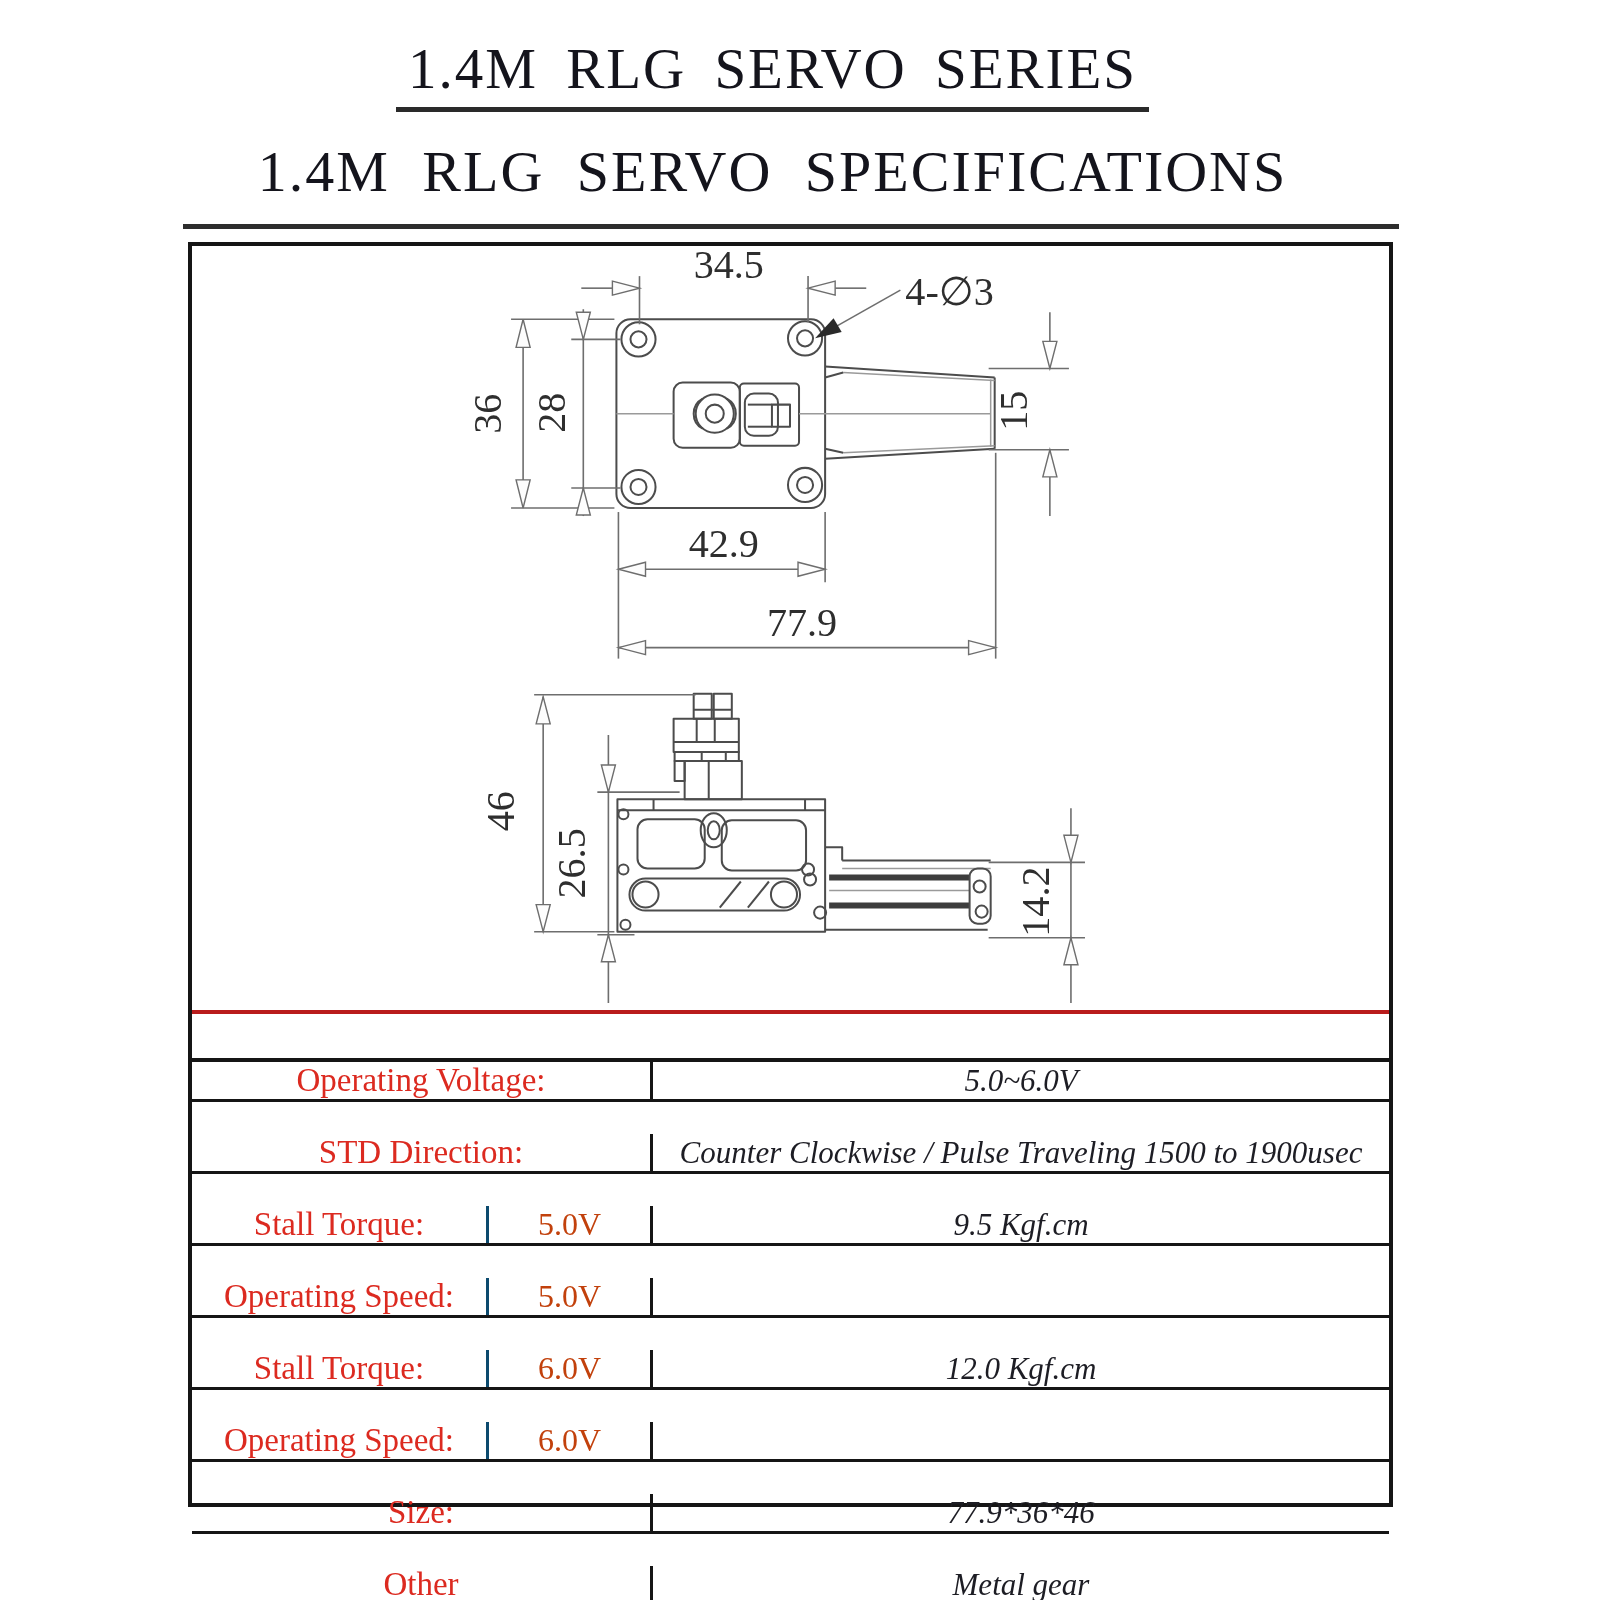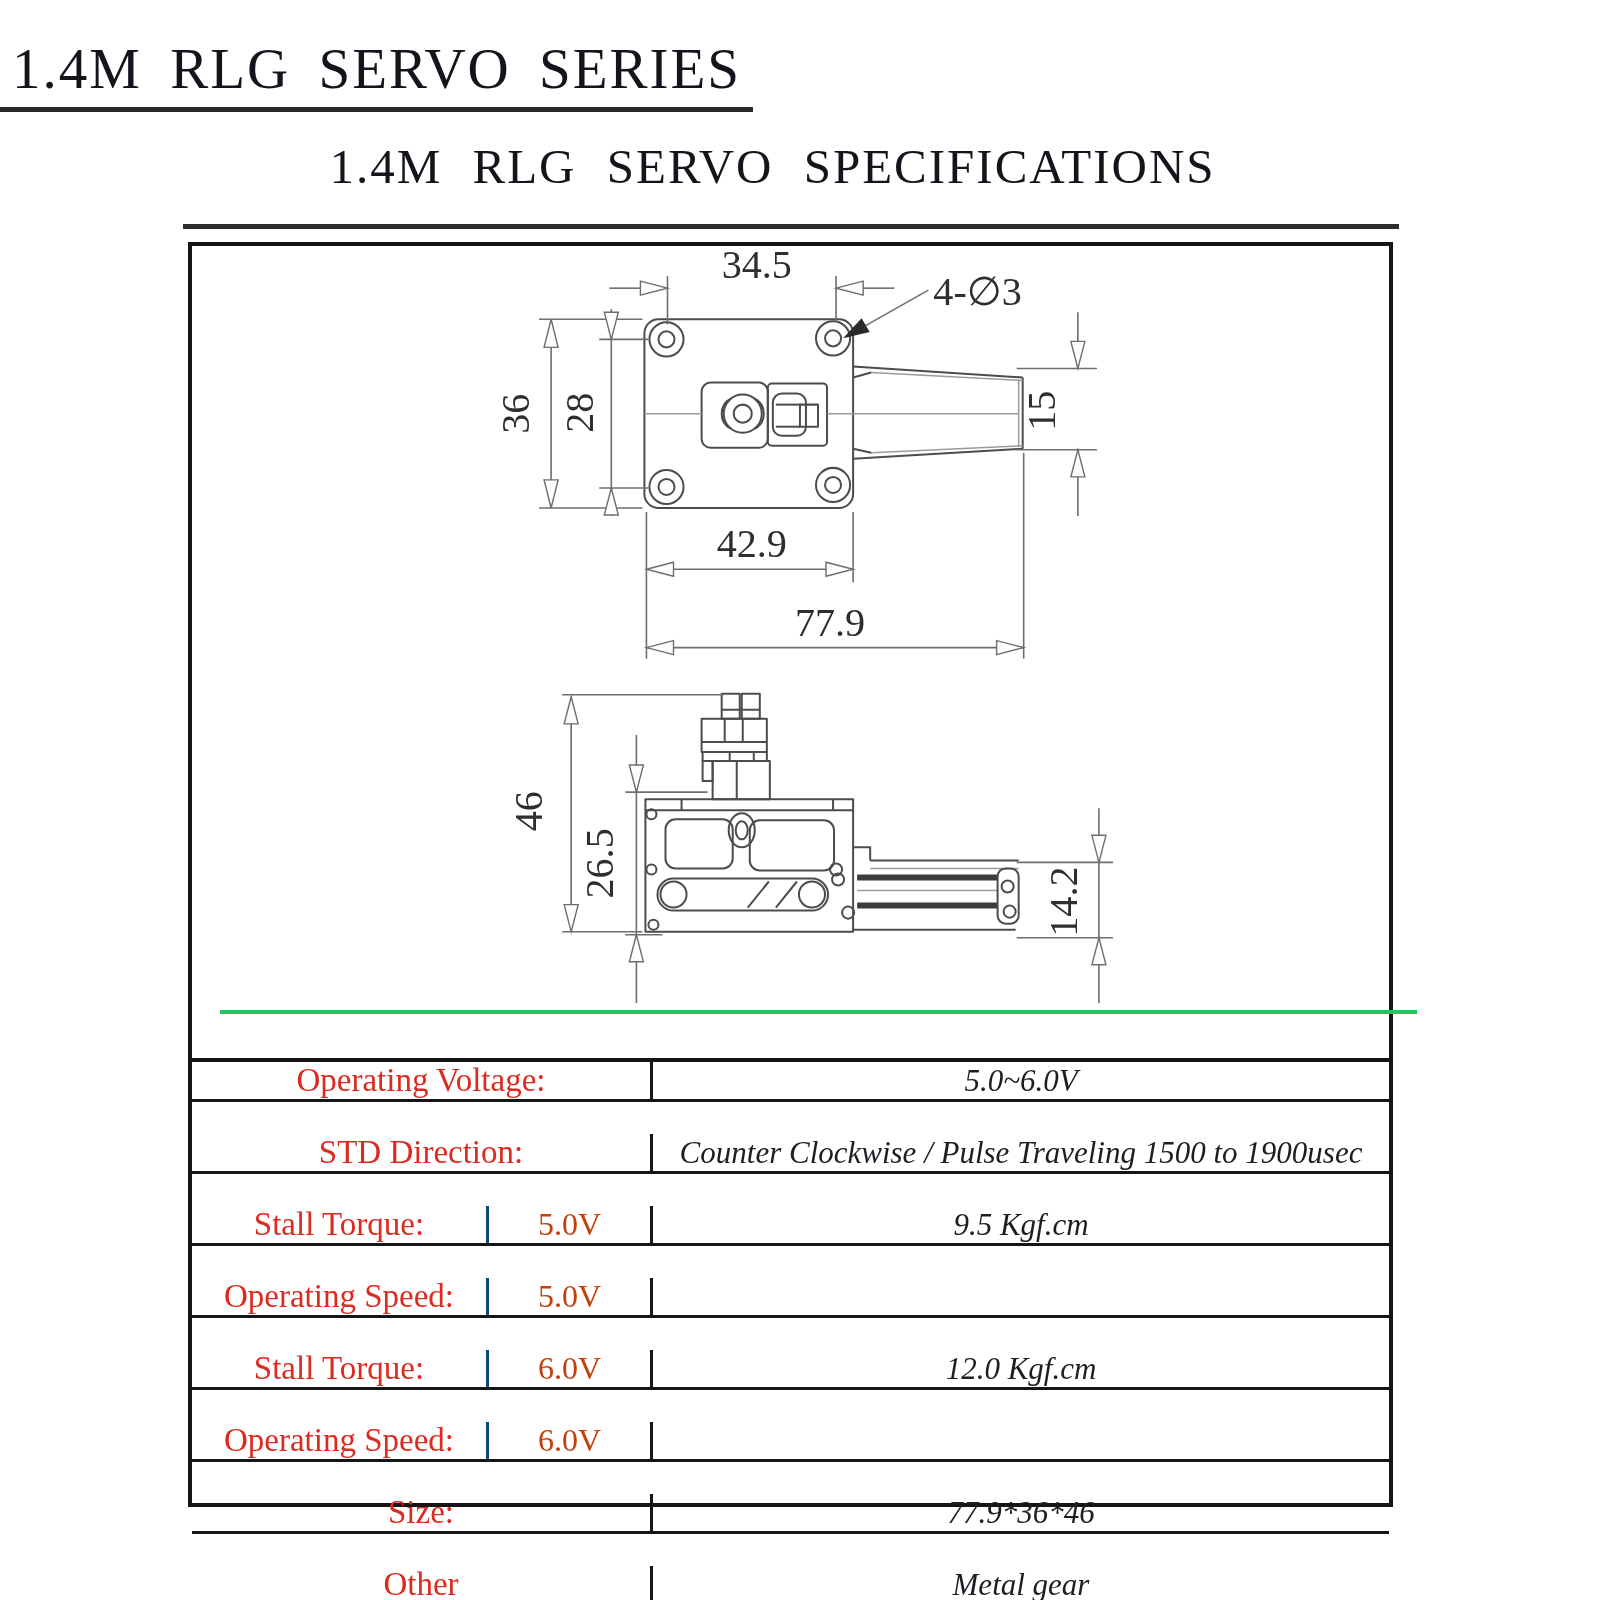--- a/index.html
+++ b/index.html
@@ -1,34 +1,34 @@
 <!DOCTYPE html>
 <html><head>
 <meta charset="utf-8">
 <style>
   html,body{margin:0;padding:0;}
   body{
     width:1600px;height:1600px;background:#ffffff;position:relative;
     font-family:"Liberation Serif", serif;color:#1d1d24;overflow:hidden;
   }
-  .title-wrap{position:absolute;left:0;top:36px;width:1545px;}
+  .title-wrap{position:absolute;left:0;top:36px;width:1545px;text-align:center;}
   .doc-title{
     display:inline-block;font-size:57px;letter-spacing:2px;word-spacing:12px;
     color:#14141c;border-bottom:5px solid #2a2a2a;padding:0 12px 6px 12px;
   }
   .subtitle-wrap{position:absolute;left:0;top:138px;width:1545px;text-align:center;}
   .doc-subtitle{
-    display:inline-block;font-size:49px;letter-spacing:2px;word-spacing:16px;color:#14141c;
+    display:inline-block;font-size:58px;letter-spacing:2px;word-spacing:16px;color:#14141c;
   }
   .top-rule{position:absolute;left:183px;top:224px;width:1216px;height:5px;background:#2d2d2d;}
   .outer-box{
     position:absolute;left:188px;top:242px;width:1205px;height:1265px;
     border:4px solid #151515;box-sizing:border-box;background:#fff;
   }
-  .draw-area{position:relative;width:100%;height:764px;border-bottom:4px solid #22c55e;box-sizing:content-box;margin-left:28px;}
+  .draw-area{position:relative;width:100%;height:764px;border-bottom:4px solid #b91c1c;box-sizing:content-box;}
   .draw-area svg{display:block;width:100%;height:100%;}
   .spacer-row{width:100%;height:44px;border-bottom:4px solid #151515;background:#fff;}
   .spec-table{display:flex;flex-direction:column;height:441px;width:100%;gap:32px;}
   .trow{flex:1;display:flex;border-bottom:3px solid #151515;}
   .trow:last-child{border-bottom:none;align-items:center;}
   .c{display:flex;align-items:center;justify-content:center;overflow:hidden;white-space:nowrap;}
   .lab{width:458px;border-right:3px solid #151515;color:#dc2a20;font-size:33px;}
   .lab3{width:294px;border-right:3px solid #0c4a6e;color:#dc2a20;font-size:33px;}
   .volt{width:161px;border-right:3px solid #151515;color:#c2410c;font-size:32px;}
   .val{flex:1;color:#1d1d24;font-size:31px;font-style:italic;}

